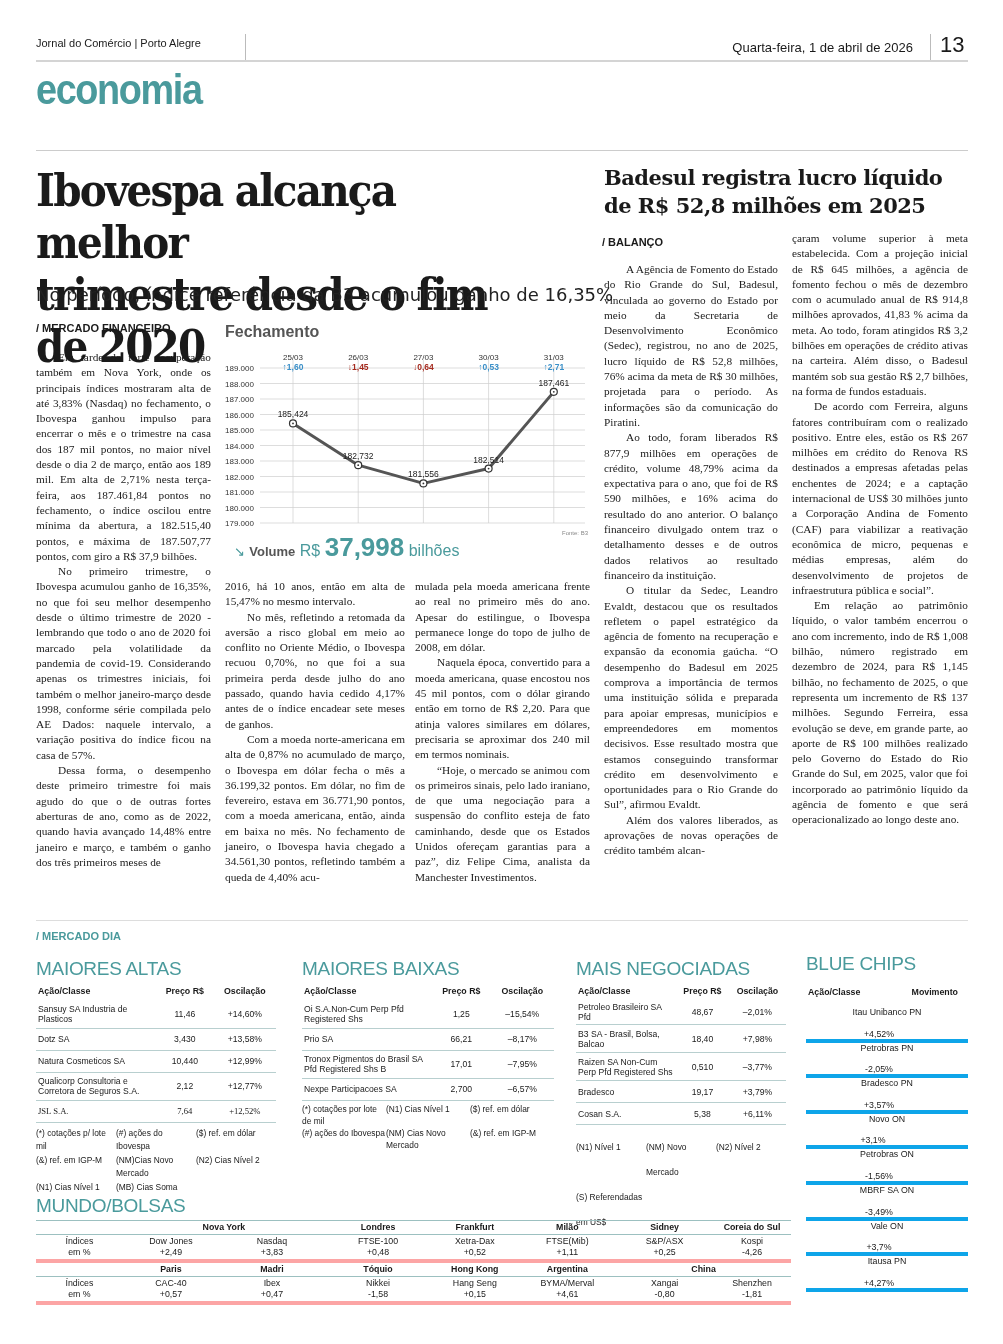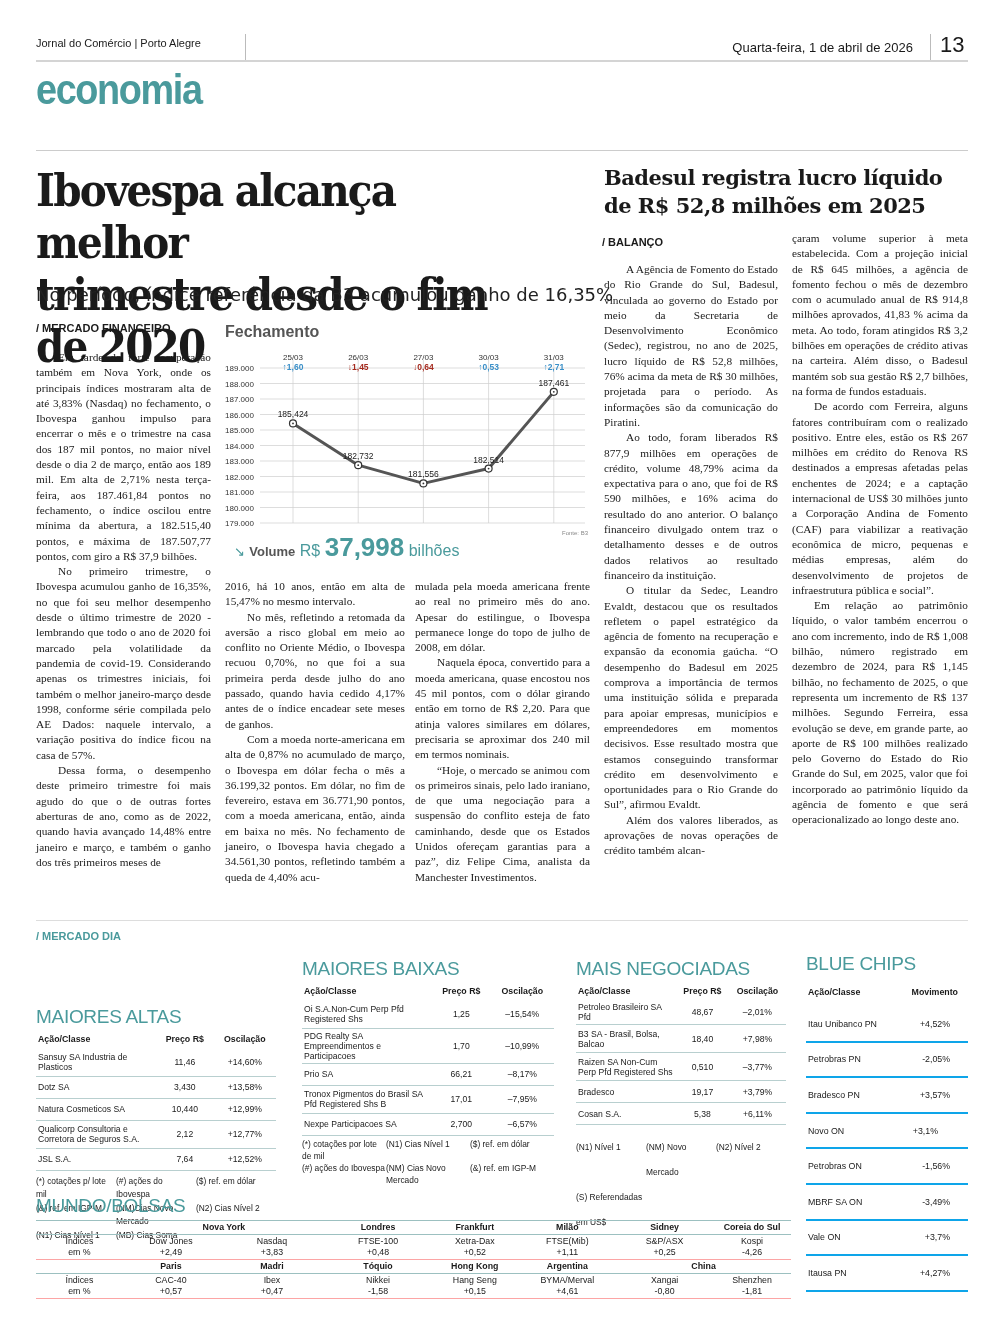--- a/index.html
+++ b/index.html
@@ -40,23 +40,23 @@
   .mk-title { font-size: 19px; font-family: "Liberation Sans", sans-serif; color: #4a9a9c; letter-spacing: -0.3px; }
   table.mk { border-collapse: collapse; font-family: "Liberation Sans", sans-serif; font-size: 8.6px; }
   table.mk th { text-align: left; font-weight: bold; padding: 2px 2px 4px 2px; font-size: 8.8px; }
   table.mk td { padding: 2px; border-bottom: 1px solid #b8cfcf; vertical-align: middle; line-height: 10px; }
   table.mk td.num, table.mk th.num { text-align: center; }
   .notes { font-family: "Liberation Sans", sans-serif; font-size: 8.4px; line-height: 13.5px; display: grid; grid-template-columns: 1fr 1fr 1fr; }
 
   table.world { border-collapse: collapse; font-family: "Liberation Sans", sans-serif; font-size: 8.8px; width: 755px; }
   table.world td { text-align: center; padding: 1px 0; line-height: 11px; }
   table.world tr.cities td { font-weight: bold; border-bottom: 1px solid #9cc0c0; }
-  table.world tr.vals td { border-bottom: 1px solid #fca5a5; }
-
-  .chip-row { display: flex; justify-content: space-between; font-family: "Liberation Sans", sans-serif; font-size: 8.8px; border-bottom: 2px solid #0ea5e9; height: 35.6px; align-items: center; padding: 0 2px; }
+  table.world tr.vals td { border-bottom: 4px solid #fca5a5; }
+
+  .chip-row { display: flex; justify-content: space-between; font-family: "Liberation Sans", sans-serif; font-size: 8.8px; border-bottom: 4px solid #0ea5e9; height: 35.6px; align-items: center; padding: 0 2px; flex-direction: column; }
 </style>
 </head>
 <body>
 
 <div class="abs hdr-left">Jornal do Comércio | Porto Alegre</div>
 <div class="abs hdr-vline1"></div>
 <div class="abs hdr-date">Quarta-feira, 1 de abril de 2026</div>
 <div class="abs hdr-vline2"></div>
 <div class="abs hdr-page">13</div>
 <div class="abs hdr-rule"></div>
@@ -167,21 +167,21 @@
 </div>
 <div class="abs col" style="left:792px;top:231px;width:176px;">
   <p class="noindent">çaram volume superior à meta estabelecida. Com a projeção inicial de R$ 645 milhões, a agência de fomento fechou o mês de dezembro com o acumulado anual de R$ 914,8 milhões aprovados, 41,83 % acima da meta. Ao todo, foram atingidos R$ 3,2 bilhões em operações de crédito ativas na carteira. Além disso, o Badesul mantém sob sua gestão R$ 2,7 bilhões, na forma de fundos estaduais.</p>
   <p>De acordo com Ferreira, alguns fatores contribuíram com o realizado positivo. Entre eles, estão os R$ 267 milhões em crédito do Renova RS destinados a empresas afetadas pelas enchentes de 2024; e a captação internacional de US$ 30 milhões junto a Corporação Andina de Fomento (CAF) para viabilizar a reativação econômica de micro, pequenas e médias empresas, além do desenvolvimento de projetos de infraestrutura pública e social”.</p>
   <p>Em relação ao patrimônio líquido, o valor também encerrou o ano com incremento, indo de R$ 1,008 bilhão, número registrado em dezembro de 2024, para R$ 1,145 bilhão, no fechamento de 2025, o que representa um incremento de R$ 137 milhões. Segundo Ferreira, essa evolução se deve, em grande parte, ao aporte de R$ 100 milhões realizado pelo Governo do Estado do Rio Grande do Sul, em 2025, valor que foi incorporado ao patrimônio líquido da agência de fomento e que será operacionalizado ao longo deste ano.</p>
 </div>
 
 <div class="abs" style="left:36px;top:920px;width:932px;height:1px;background:#ddd;"></div>
 <div class="abs kicker teal" style="left:36px;top:930px;">/ MERCADO DIA</div>
 
-<div class="abs" style="left:36px;top:958px;width:240px;margin-top:48px;">
+<div class="abs" style="left:36px;top:958px;width:240px;">
   <div class="mk-title">MAIORES ALTAS</div>
   <table class="mk" style="width:240px;margin-top:4px;">
     <thead>
         <tr>
       <th style="width:120px;">Ação/Classe</th>
       <th class="num">Preço R$</th>
       <th class="num">Oscilação</th>
     </tr>
       </thead>
     <tbody id="altas-body">
@@ -198,21 +198,21 @@
         <tr style="height: 22px;">
           <td>Natura Cosmeticos SA</td>
           <td class="num">10,440</td>
           <td class="num">+12,99%</td>
         </tr>
         <tr style="height: 28px;">
           <td>Qualicorp Consultoria e Corretora de Seguros S.A.</td>
           <td class="num">2,12</td>
           <td class="num">+12,77%</td>
         </tr>
-        <tr style="height: 22px;">
+        <tr style="height: 22px; font-family: Liberation Serif, serif;">
           <td>JSL S.A.</td>
           <td class="num">7,64</td>
           <td class="num">+12,52%</td>
         </tr>
       </tbody>
   </table>
   <div class="notes" style="margin-top:4px;" id="altas-notes">
       <span>(*) cotações p/ lote mil</span>
       <span>(#) ações do Ibovespa</span>
       <span>($) ref. em dólar</span>
@@ -233,25 +233,20 @@
       <th class="num">Preço R$</th>
       <th class="num">Oscilação</th>
     </tr>
       </thead>
     <tbody id="baixas-body">
         <tr style="height: 28px;">
           <td>Oi S.A.Non-Cum Perp Pfd Registered Shs</td>
           <td class="num">1,25</td>
           <td class="num">–15,54%</td>
         </tr>
-        <tr style="height: 28px;">
-          <td>PDG Realty SA Empreendimentos e Participacoes</td>
-          <td class="num">1,70</td>
-          <td class="num">–10,99%</td>
-        </tr>
         <tr style="height: 22px;">
           <td>Prio SA</td>
           <td class="num">66,21</td>
           <td class="num">–8,17%</td>
         </tr>
         <tr style="height: 28px;">
           <td>Tronox Pigmentos do Brasil SA Pfd Registered Shs B</td>
           <td class="num">17,01</td>
           <td class="num">–7,95%</td>
         </tr>

